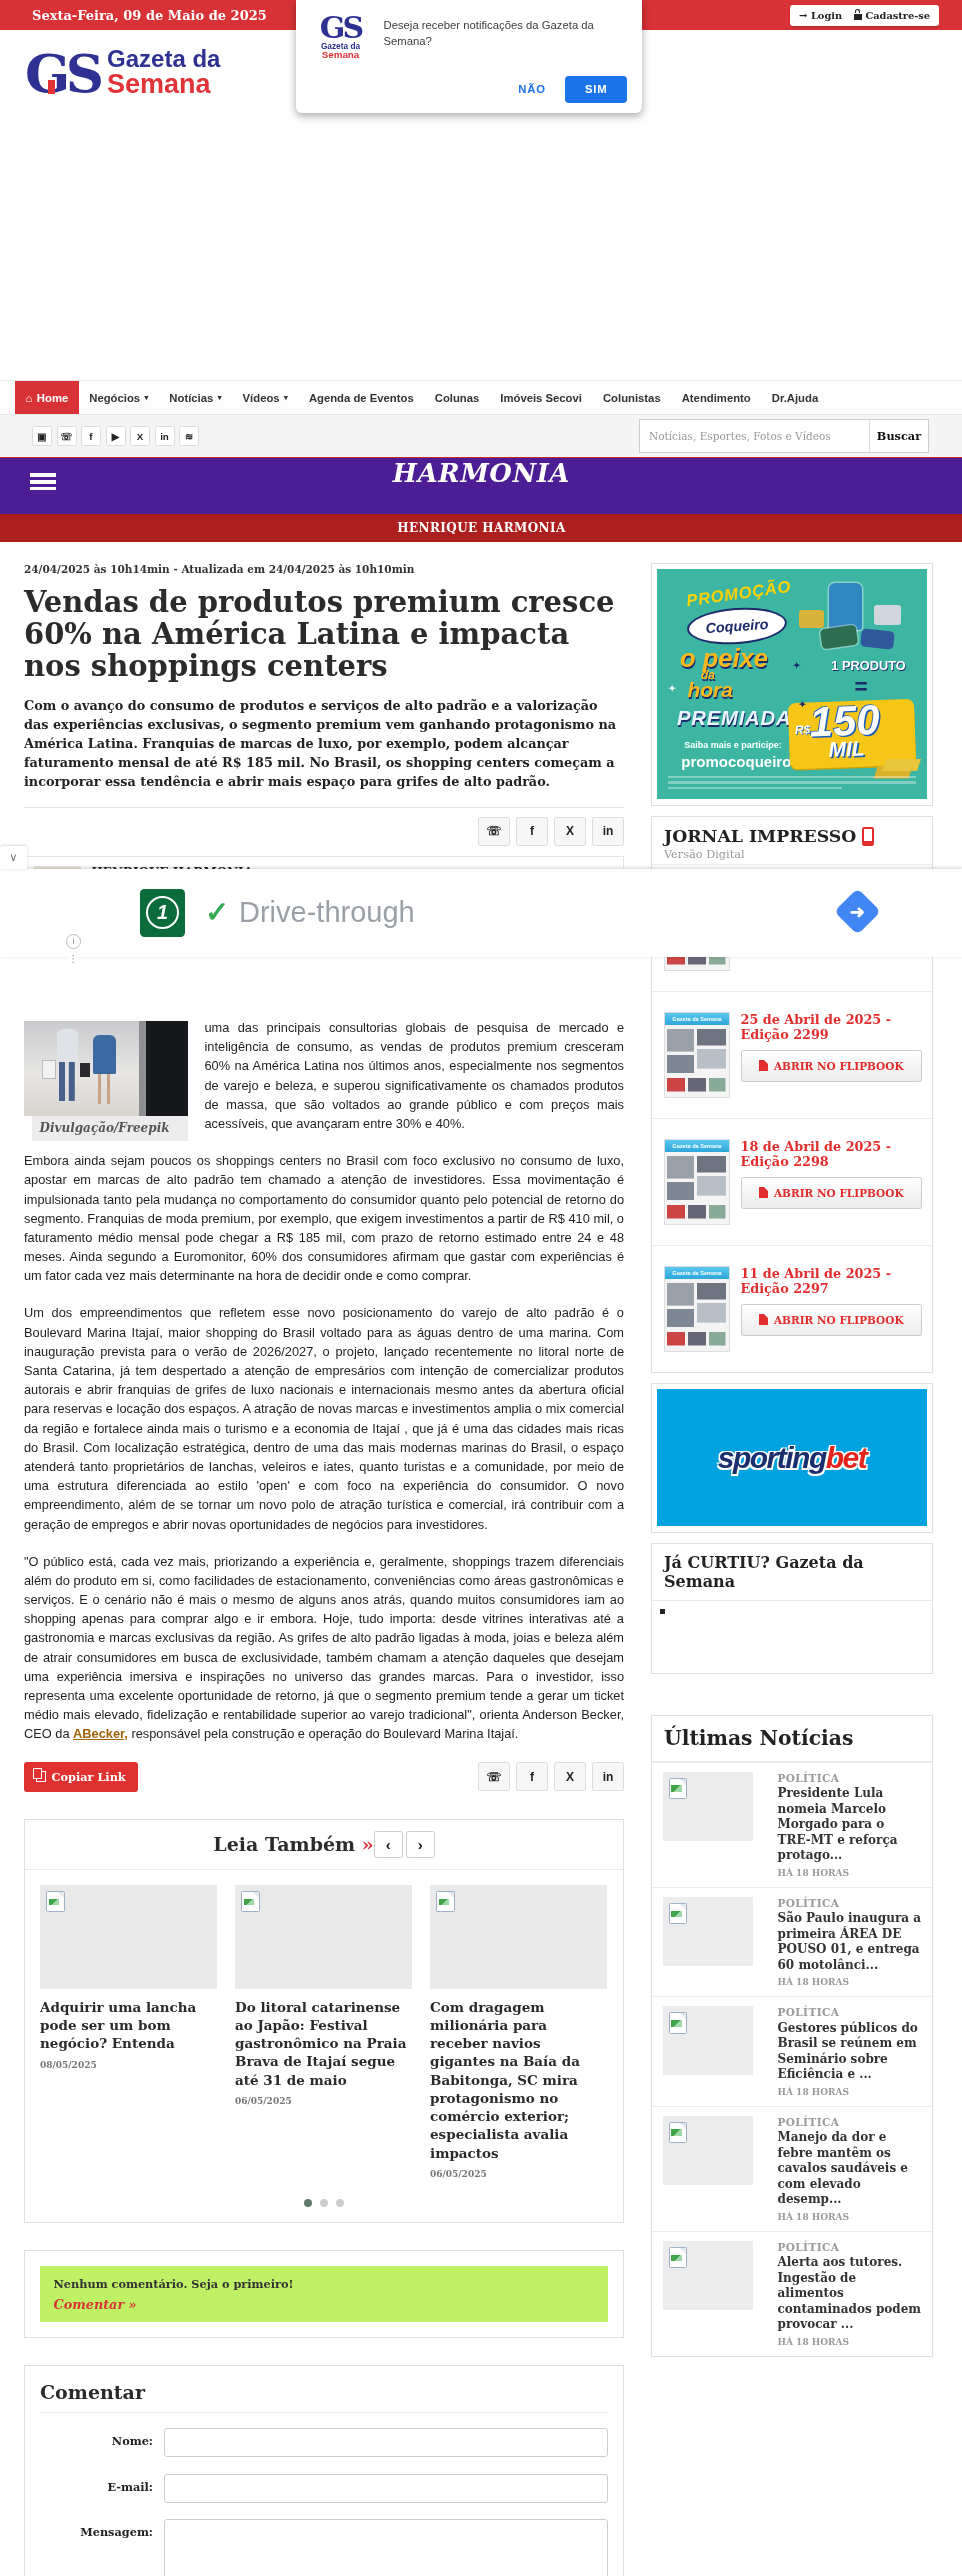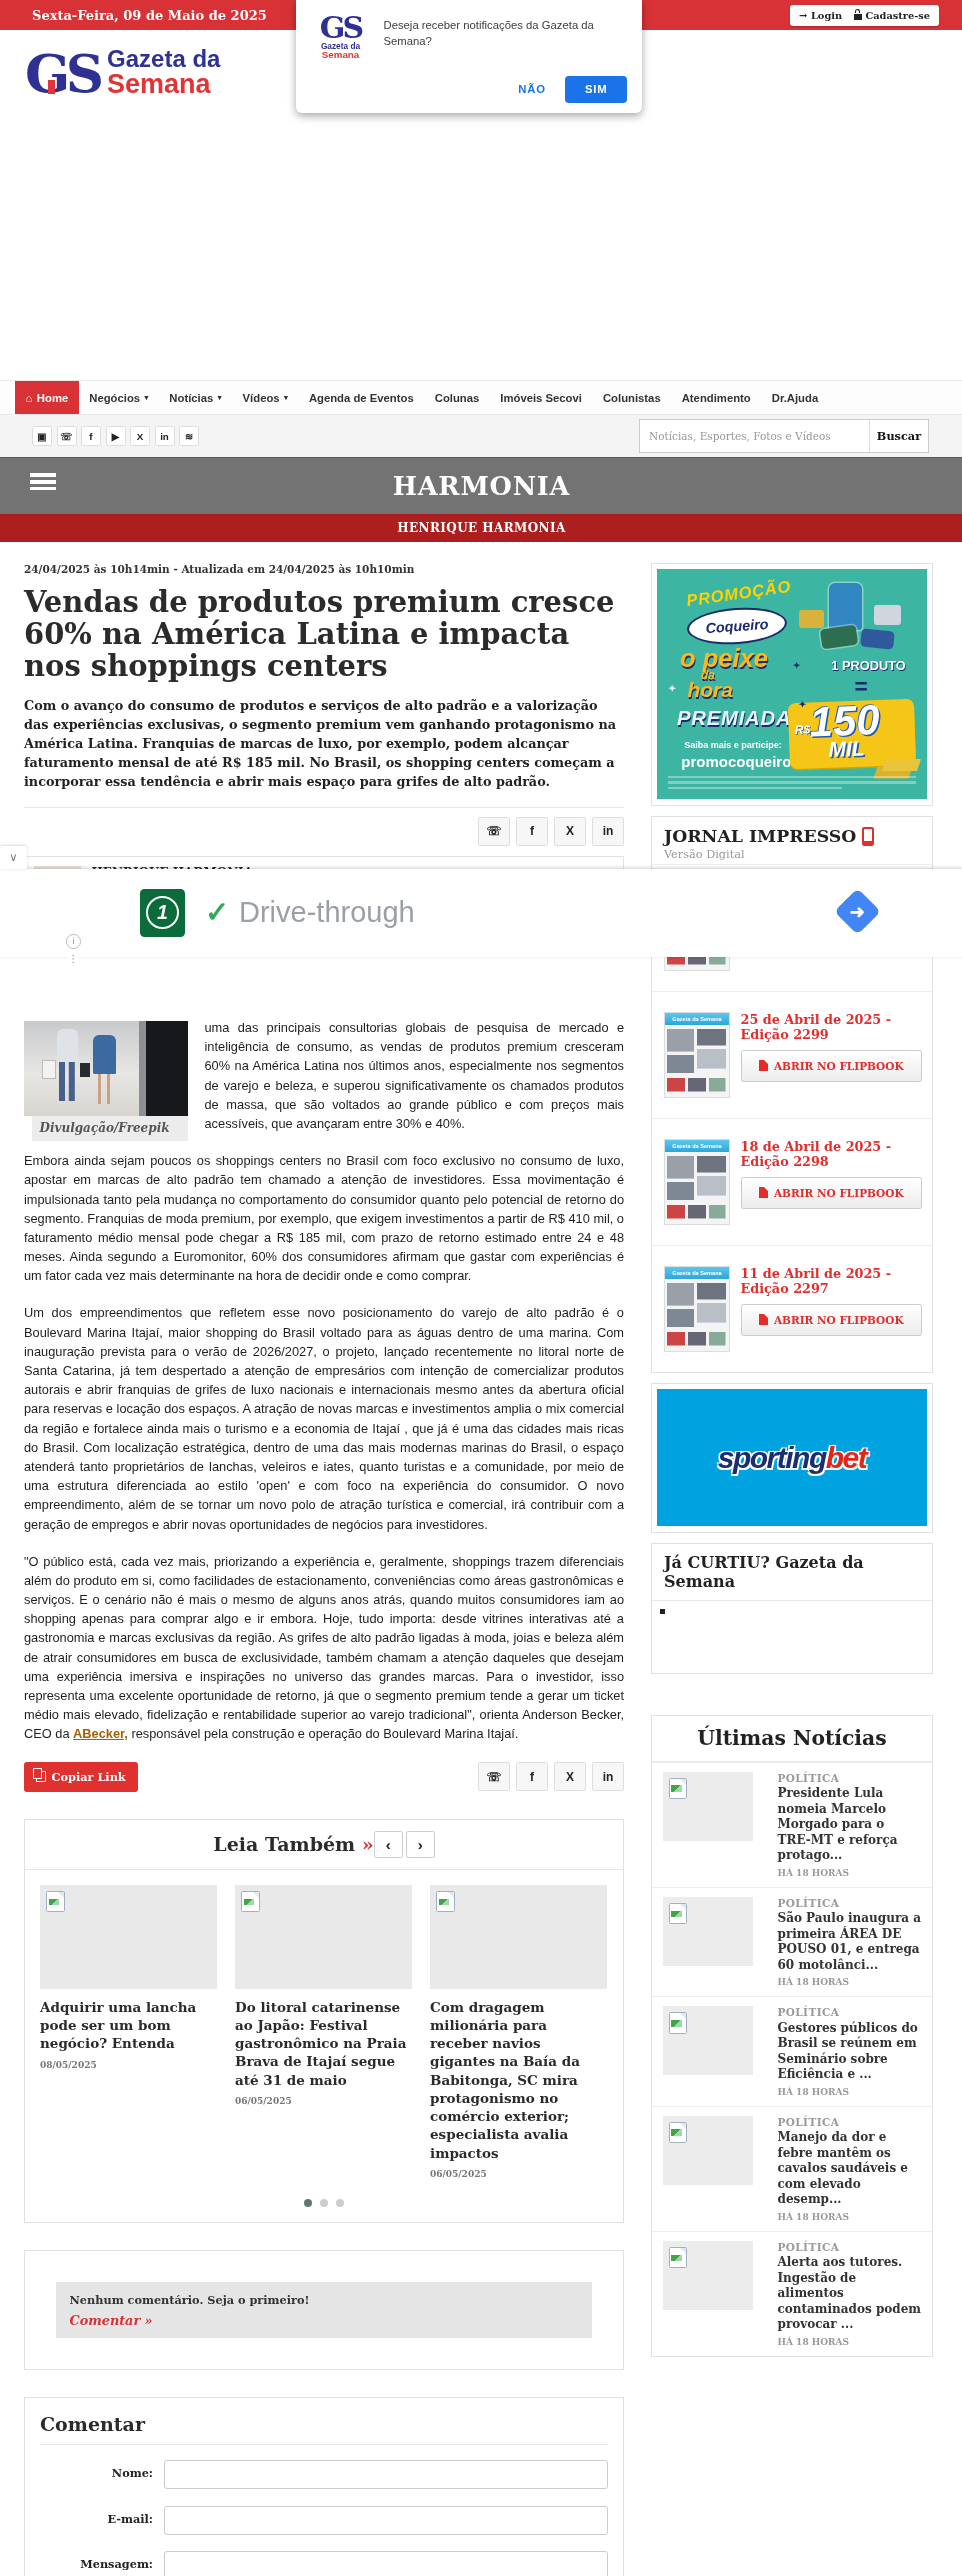--- a/index.html
+++ b/index.html
@@ -31,21 +31,21 @@
   .chip{width:18px;height:18px;background:#fff;border:0.8px solid #ddd;border-radius:2.3px;display:flex;align-items:center;justify-content:center;font-size:9.8px;font-weight:bold;color:#222;cursor:pointer;}
   .clockwrap{position:absolute;left:681px;display:flex;align-items:center;gap:5.3px;font-family:"DejaVu Serif",serif;font-weight:bold;font-size:15px;color:#111;}
   .clock-ico{width:12.8px;height:12.8px;border:1.5px solid #111;border-radius:50%;position:relative;}
   .clock-ico::before{content:"";position:absolute;left:5.3px;top:2.3px;width:1.5px;height:4.5px;background:#111;}
   .clock-ico::after{content:"";position:absolute;left:5.3px;top:5.3px;width:3.8px;height:1.5px;background:#111;}
   .searchbox{position:absolute;right:34px;display:flex;height:32px;background:#4d7c0f;border:0.8px solid #ccc;}
   .searchbox input{border:none;outline:none;width:211px;padding:0 9px;font-family:"DejaVu Serif",serif;font-size:10.5px;color:#444;}
   .searchbox input::placeholder{color:#999;}
   .search-btn{width:59px;border:none;border-left:0.8px solid #ddd;background:#fff;font-family:"DejaVu Serif",serif;font-weight:bold;font-size:11.3px;color:#111;cursor:pointer;}
   
-  .masthead{height:56px;background:#737373;position:relative;display:flex;align-items:center;justify-content:center;}
+  .masthead{height:56px;background:#4c1d95;position:relative;display:flex;align-items:flex-start;justify-content:center;font-style:italic;}
   .burger{position:absolute;left:30px;top:15px;width:25.6px;cursor:pointer;}
   .burger div{height:3.8px;background:#fff;margin-bottom:3px;}
   .mast-title{color:#fff;font-family:"DejaVu Serif",serif;font-weight:bold;font-size:25.6px;letter-spacing:0.8px;}
   .mast-sub{height:28px;background:#ad1f1f;display:flex;align-items:center;justify-content:center;color:#fff;font-family:"DejaVu Serif",serif;font-weight:bold;font-size:12px;letter-spacing:0.4px;}
   
   .content{display:flex;justify-content:space-between;padding:21px 30px 0 24px;align-items:flex-start;}
   .main{width:600px;}
   .sidebar{width:282px;display:flex;flex-direction:column;}
   .dateline{font-family:"DejaVu Serif",serif;font-weight:bold;font-size:10.5px;color:#333;}
   .headline{font-family:"DejaVu Serif",serif;font-weight:bold;font-size:29px;line-height:1.12;color:#2b2b2b;margin:10.5px 0 9px;}
@@ -89,21 +89,21 @@
   .rel-card{width:177px;cursor:pointer;}
   .rel-thumb{width:177px;height:104px;background:#e9e9e9;position:relative;}
   .bimg{position:absolute;left:6px;top:6px;width:16.5px;height:19.6px;background:#fff;border:0.8px solid #9fb0c4;border-radius:1.5px;}
   .bimg::before{content:"";position:absolute;right:0;top:0;border:3.8px solid;border-color:#dfe7f0 #e9e9e9 transparent transparent;}
   .bimg::after{content:"";position:absolute;left:1.5px;top:6.8px;width:10.5px;height:6.8px;background:linear-gradient(135deg,#3fa548 55%,#9ed8a6 55%);}
   .rel-title{font-family:"DejaVu Serif",serif;font-weight:bold;font-size:13.5px;line-height:1.35;color:#2b2b2b;margin-top:9px;}
   .rel-date{font-family:"DejaVu Serif",serif;font-weight:bold;font-size:9px;color:#777;margin-top:7.5px;}
   .dots{display:flex;justify-content:center;gap:7.5px;padding:4.5px 0 15px;}
   .dot{width:8.3px;height:8.3px;border-radius:50%;background:#ccc;cursor:pointer;}
   .dot.active{background:#5f7a6c;}
-  .comments-empty{background:#e5e5e5;margin:31px;padding:10.5px 13.5px;}
+  .comments-empty{background:#bef264;margin:15px;padding:10.5px 13.5px;}
   .comments-empty .txt{font-family:"DejaVu Serif",serif;font-weight:bold;font-size:11.3px;color:#333;}
   .comment-cta{display:inline-block;margin-top:6px;font-family:"DejaVu Serif",serif;font-weight:bold;font-style:italic;font-size:12.8px;color:#d93236;cursor:pointer;}
   
   .form-head{font-family:"DejaVu Serif",serif;font-weight:bold;font-size:19px;color:#2b2b2b;padding:15px 15px 9px;border-bottom:0.8px solid #e8e8e8;margin:0 15px;padding-left:0;}
   .form-area{padding:15px;}
   .frow{display:flex;align-items:flex-start;margin-bottom:16.5px;}
   .flabel{width:113px;text-align:right;padding-right:10.5px;padding-top:6px;font-family:"DejaVu Serif",serif;font-weight:bold;font-size:11.3px;color:#222;flex:none;}
   .finput{width:451px;height:27px;border:0.8px solid #ccc;border-radius:3px;padding:0 7.5px;font-size:10.5px;font-family:"DejaVu Serif",serif;color:#333;}
   .ftext{width:451px;height:63px;border:0.8px solid #ccc;border-radius:3px;padding:6px 7.5px;font-size:10.5px;font-family:"DejaVu Serif",serif;resize:both;}
   .finput::placeholder{color:#999;}
@@ -161,21 +161,21 @@
   .file-ico::before{content:"";position:absolute;right:0;top:0;border:2.3px solid;border-color:#fff #fff #e22d2d #e22d2d;}
   
   .sporting{padding:5.3px;cursor:pointer;}
   .sporting-inner{height:137px;background:#00a2df;display:flex;align-items:center;justify-content:center;}
   .sp1{color:#1b2f6e;font-weight:800;font-style:italic;font-size:30px;letter-spacing:-1.5px;text-shadow:-1.5px -1.5px 0 #fff,1.5px -1.5px 0 #fff,-1.5px 1.5px 0 #fff,1.5px 1.5px 0 #fff;}
   .sp2{color:#e2241b;font-weight:800;font-style:italic;font-size:30px;letter-spacing:-1.5px;text-shadow:-1.5px -1.5px 0 #fff,1.5px -1.5px 0 #fff,-1.5px 1.5px 0 #fff,1.5px 1.5px 0 #fff;}
   .like-head{padding:9px 12px;font-family:"DejaVu Serif",serif;font-weight:bold;font-size:16px;color:#222;border-bottom:0.8px solid #e8e8e8;}
   .like-body{height:72px;position:relative;}
   .like-body::before{content:"";position:absolute;left:7.5px;top:7.5px;width:5.3px;height:5.3px;background:#222;}
   .latest{margin-top:30px;}
-  .latest-head{padding:10.5px 12px;font-family:"DejaVu Serif",serif;font-weight:bold;font-size:20.3px;color:#222;border-bottom:0.8px solid #e8e8e8;text-align:center;}
+  .latest-head{padding:10.5px 12px;font-family:"DejaVu Serif",serif;font-weight:bold;font-size:20.3px;color:#222;border-bottom:0.8px solid #e8e8e8;}
   .news-item{display:flex;gap:25px;padding:9px 10.5px;border-top:0.8px solid #eee;cursor:pointer;}
   .news-item:first-of-type{border-top:none;}
   .news-thumb{width:90px;height:69px;background:#ececec;flex:none;position:relative;}
   .news-cat{font-family:"DejaVu Serif",serif;font-weight:bold;font-size:10.5px;color:#9a9a9a;letter-spacing:0.4px;}
   .news-title{font-family:"DejaVu Serif",serif;font-weight:bold;font-size:12px;line-height:1.3;color:#333;margin-top:2.3px;}
   .news-time{font-family:"DejaVu Serif",serif;font-weight:bold;font-size:9px;color:#9a9a9a;margin-top:3.8px;}
   
   .notif-dialog{position:absolute;left:296px;top:0;width:346px;background:#fff;border-radius:0 0 6px 6px;box-shadow:0 2.3px 9px rgba(0,0,0,.35);z-index:60;padding:13.5px 12px 10.5px;box-sizing:border-box;}
   .nd-row{display:flex;gap:10.5px;}
   .nd-logo{flex:none;width:65px;text-align:center;}

